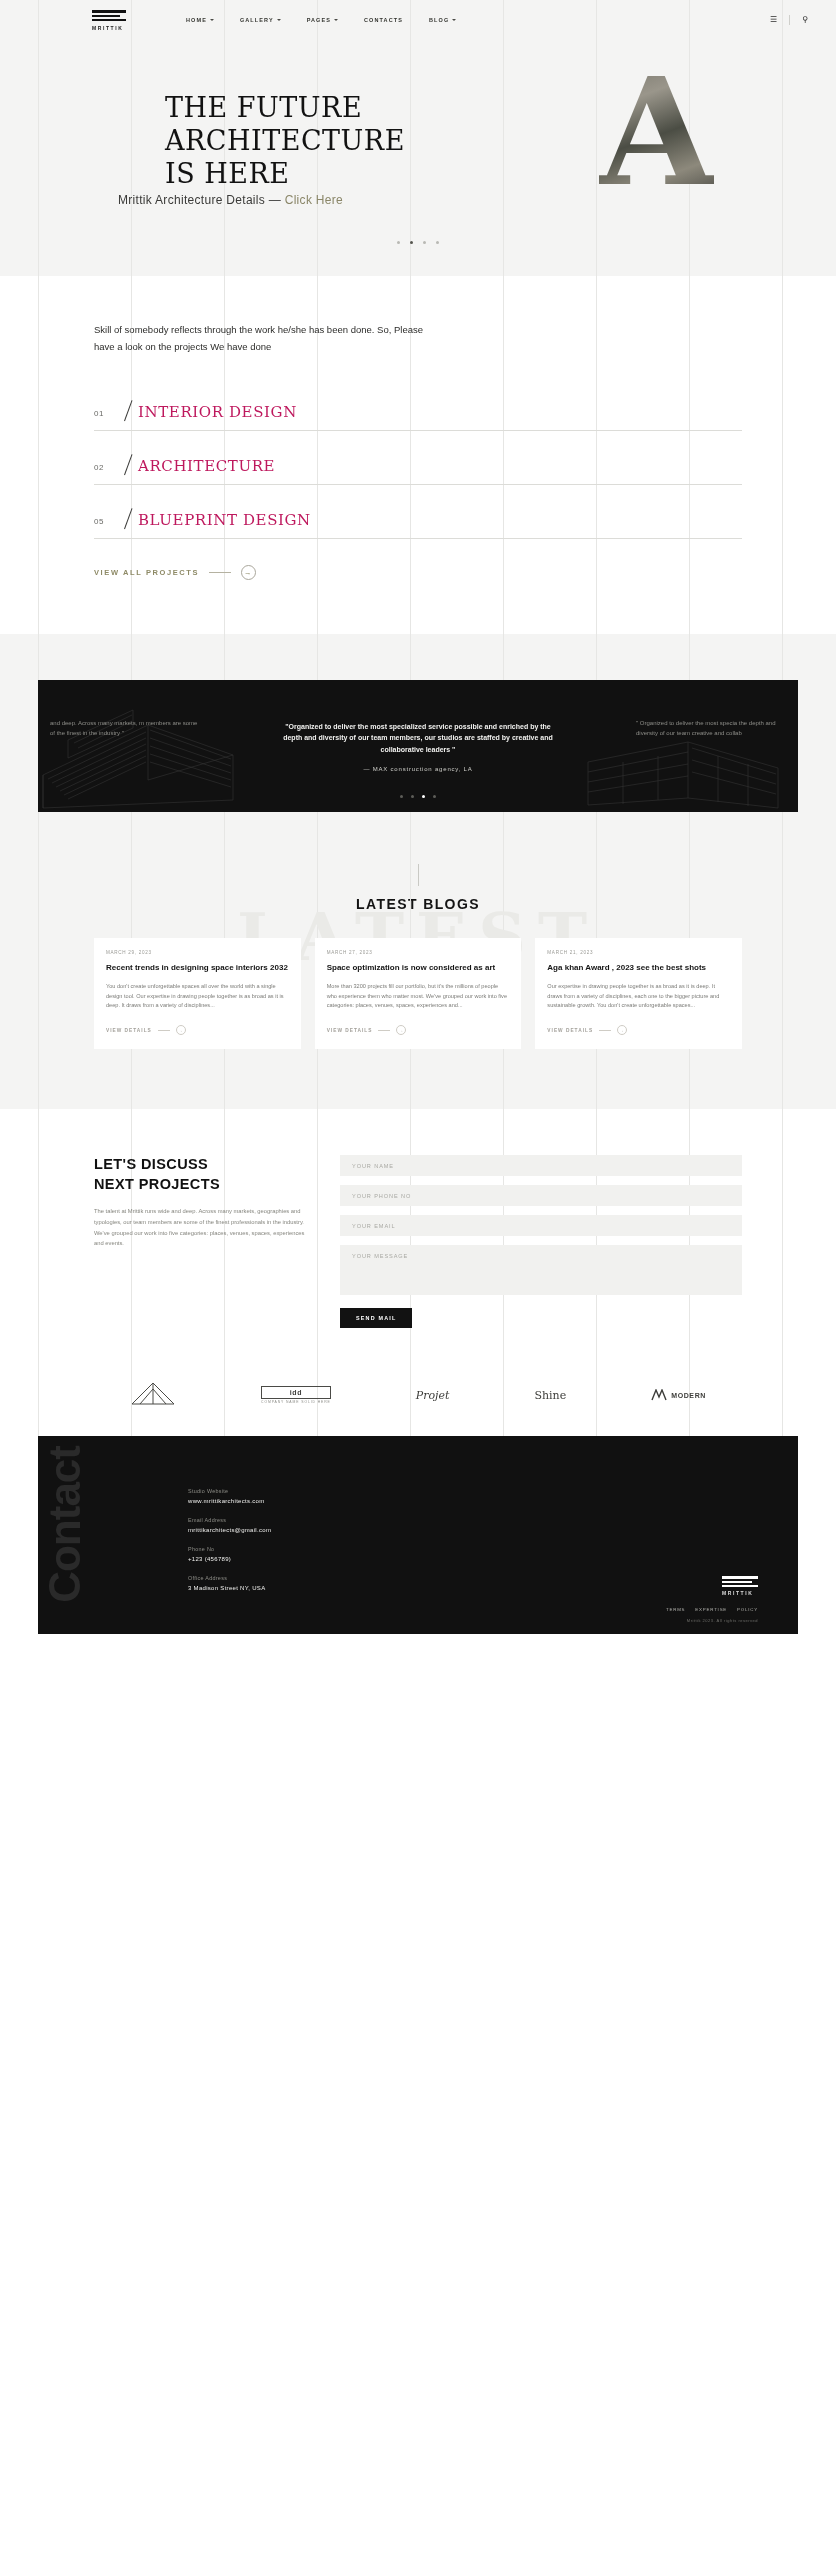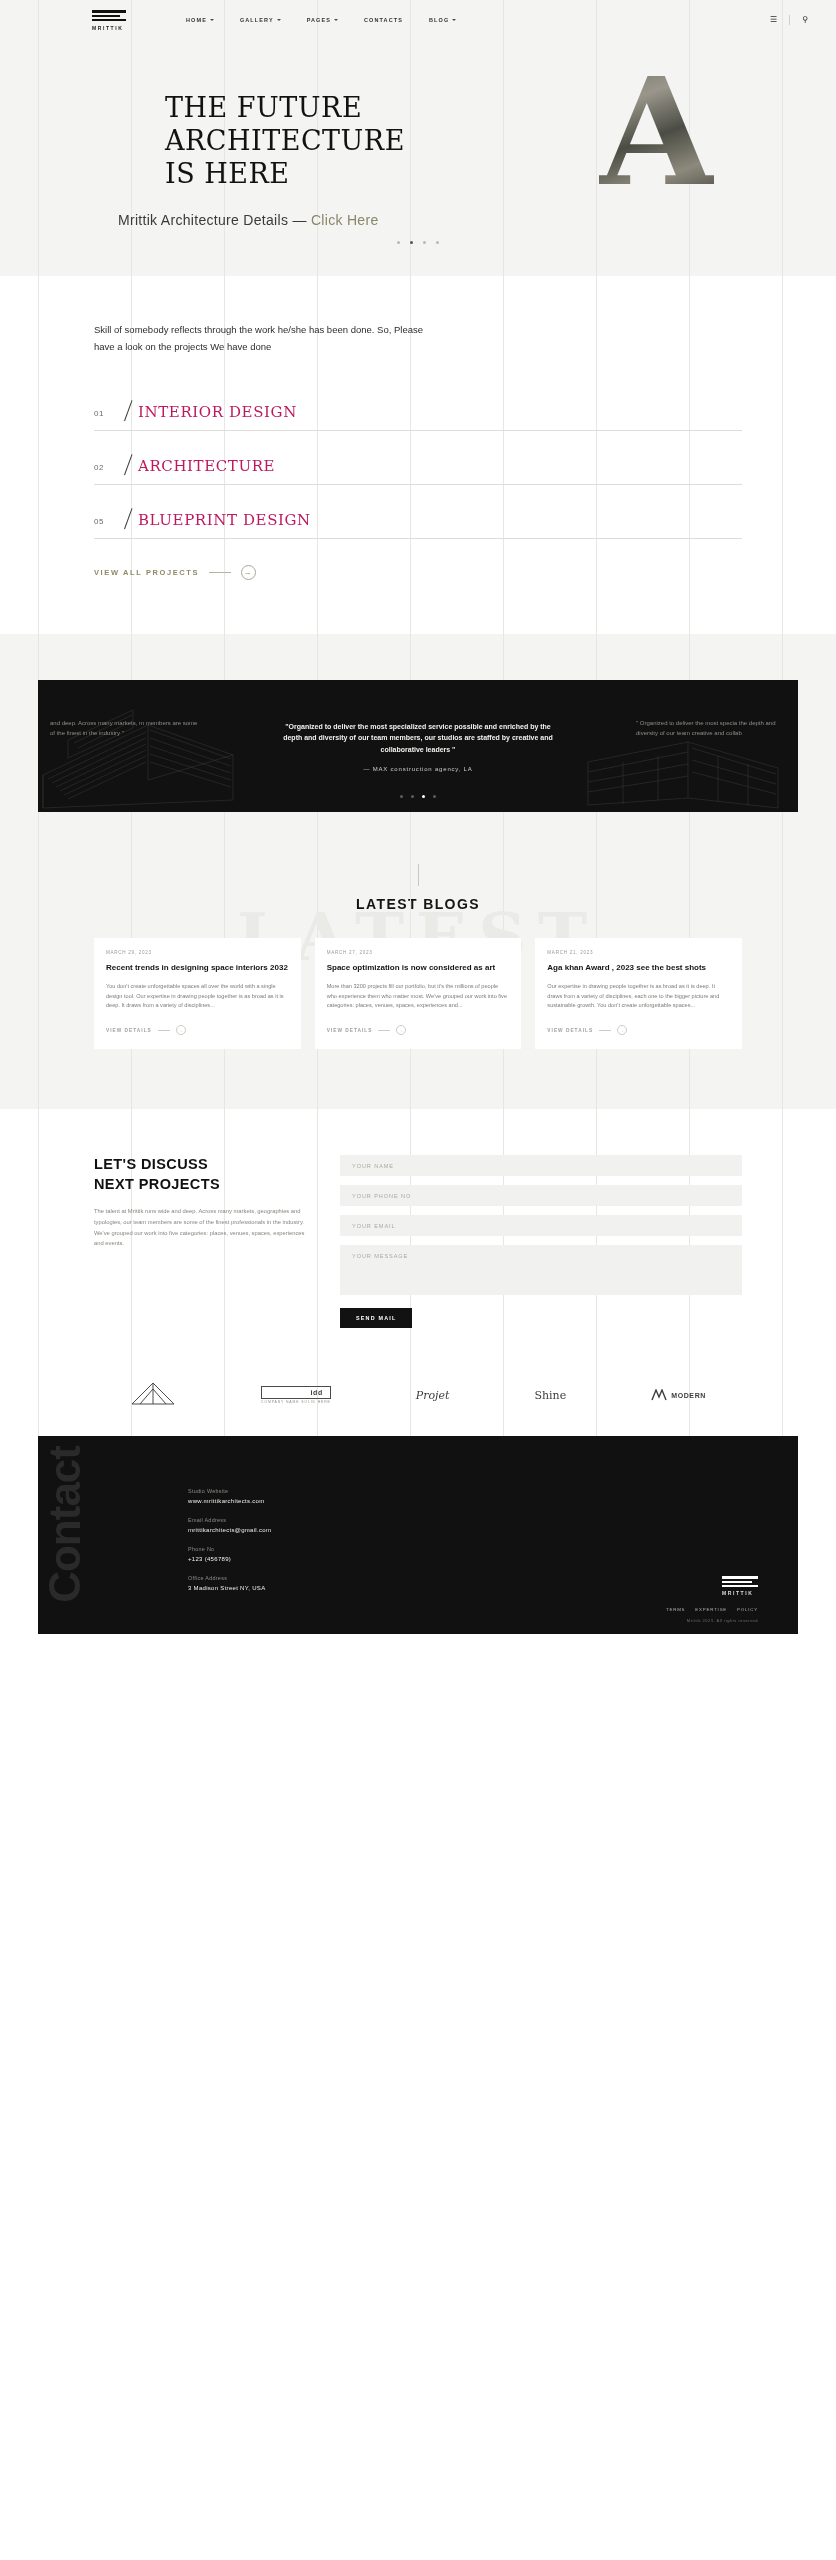--- a/index.html
+++ b/index.html
@@ -52,21 +52,21 @@
   .divider-v { width: 1px; height: 10px; background: #cfcfcb; }
 
   .hero-body { position: relative; z-index: 4; padding-left: 118px; padding-top: 52px; }
   .hero-title {
     font-family: "DejaVu Serif", serif;
     font-size: 27px; line-height: 1.22; letter-spacing: 0.5px; color: #121212;
     font-weight: 400;
     margin-left: 47px;
   }
   .hero-sub {
-    margin-top: 21px; font-size: 14px; letter-spacing: 0.3px; color: #3a3a38;
+    margin-top: 2px; font-size: 12px; letter-spacing: 0.3px; color: #3a3a38;
   }
   .hero-sub a { color: #8a8668; text-decoration: none; }
   .letterA {
     position: absolute; right: 122px; top: 58px;
     font-family: "DejaVu Serif", serif;
     font-size: 148px; line-height: 1; font-weight: 700;
     background-image: linear-gradient(160deg,#6e6c63 0%,#9a968b 28%,#4b4d44 52%,#8d897c 75%,#3c3d38 100%);
     -webkit-background-clip: text; background-clip: text; color: transparent;
     z-index: 3;
   }
@@ -163,21 +163,21 @@
   .fld.area { height: 50px; align-items: flex-start; padding-top: 8px; }
   .sendbtn {
     margin-top: 4px; align-self: flex-start; background: #121212; color: #fff;
     font-size: 5.4px; letter-spacing: 1.2px; font-weight: 700;
     padding: 7px 16px; border: none;
   }
 
   
   .clients { position: relative; background: #fff; padding: 22px 0 26px; }
   .clogos { position: relative; z-index: 3; display: flex; align-items: center; justify-content: space-between; padding: 0 130px; }
-  .clogo { color: #4a4a46; text-align: right; }
+  .clogo { color: #4a4a46; text-align: center; }
   .clogo .nm { font-size: 7px; letter-spacing: .6px; font-weight: 700; color: #3d3d3a; }
   .clogo .sub { font-size: 3.4px; letter-spacing: .9px; color: #8d8d88; margin-top: 1px; }
 
   
   .footer {
     position: relative; margin: 0 38px 0; background: #111; height: 198px; overflow: hidden;
   }
   .fword {
     position: absolute; left: 2px; top: 10px;
     font-size: 44px; font-weight: 700; color: #2a2a2a;

